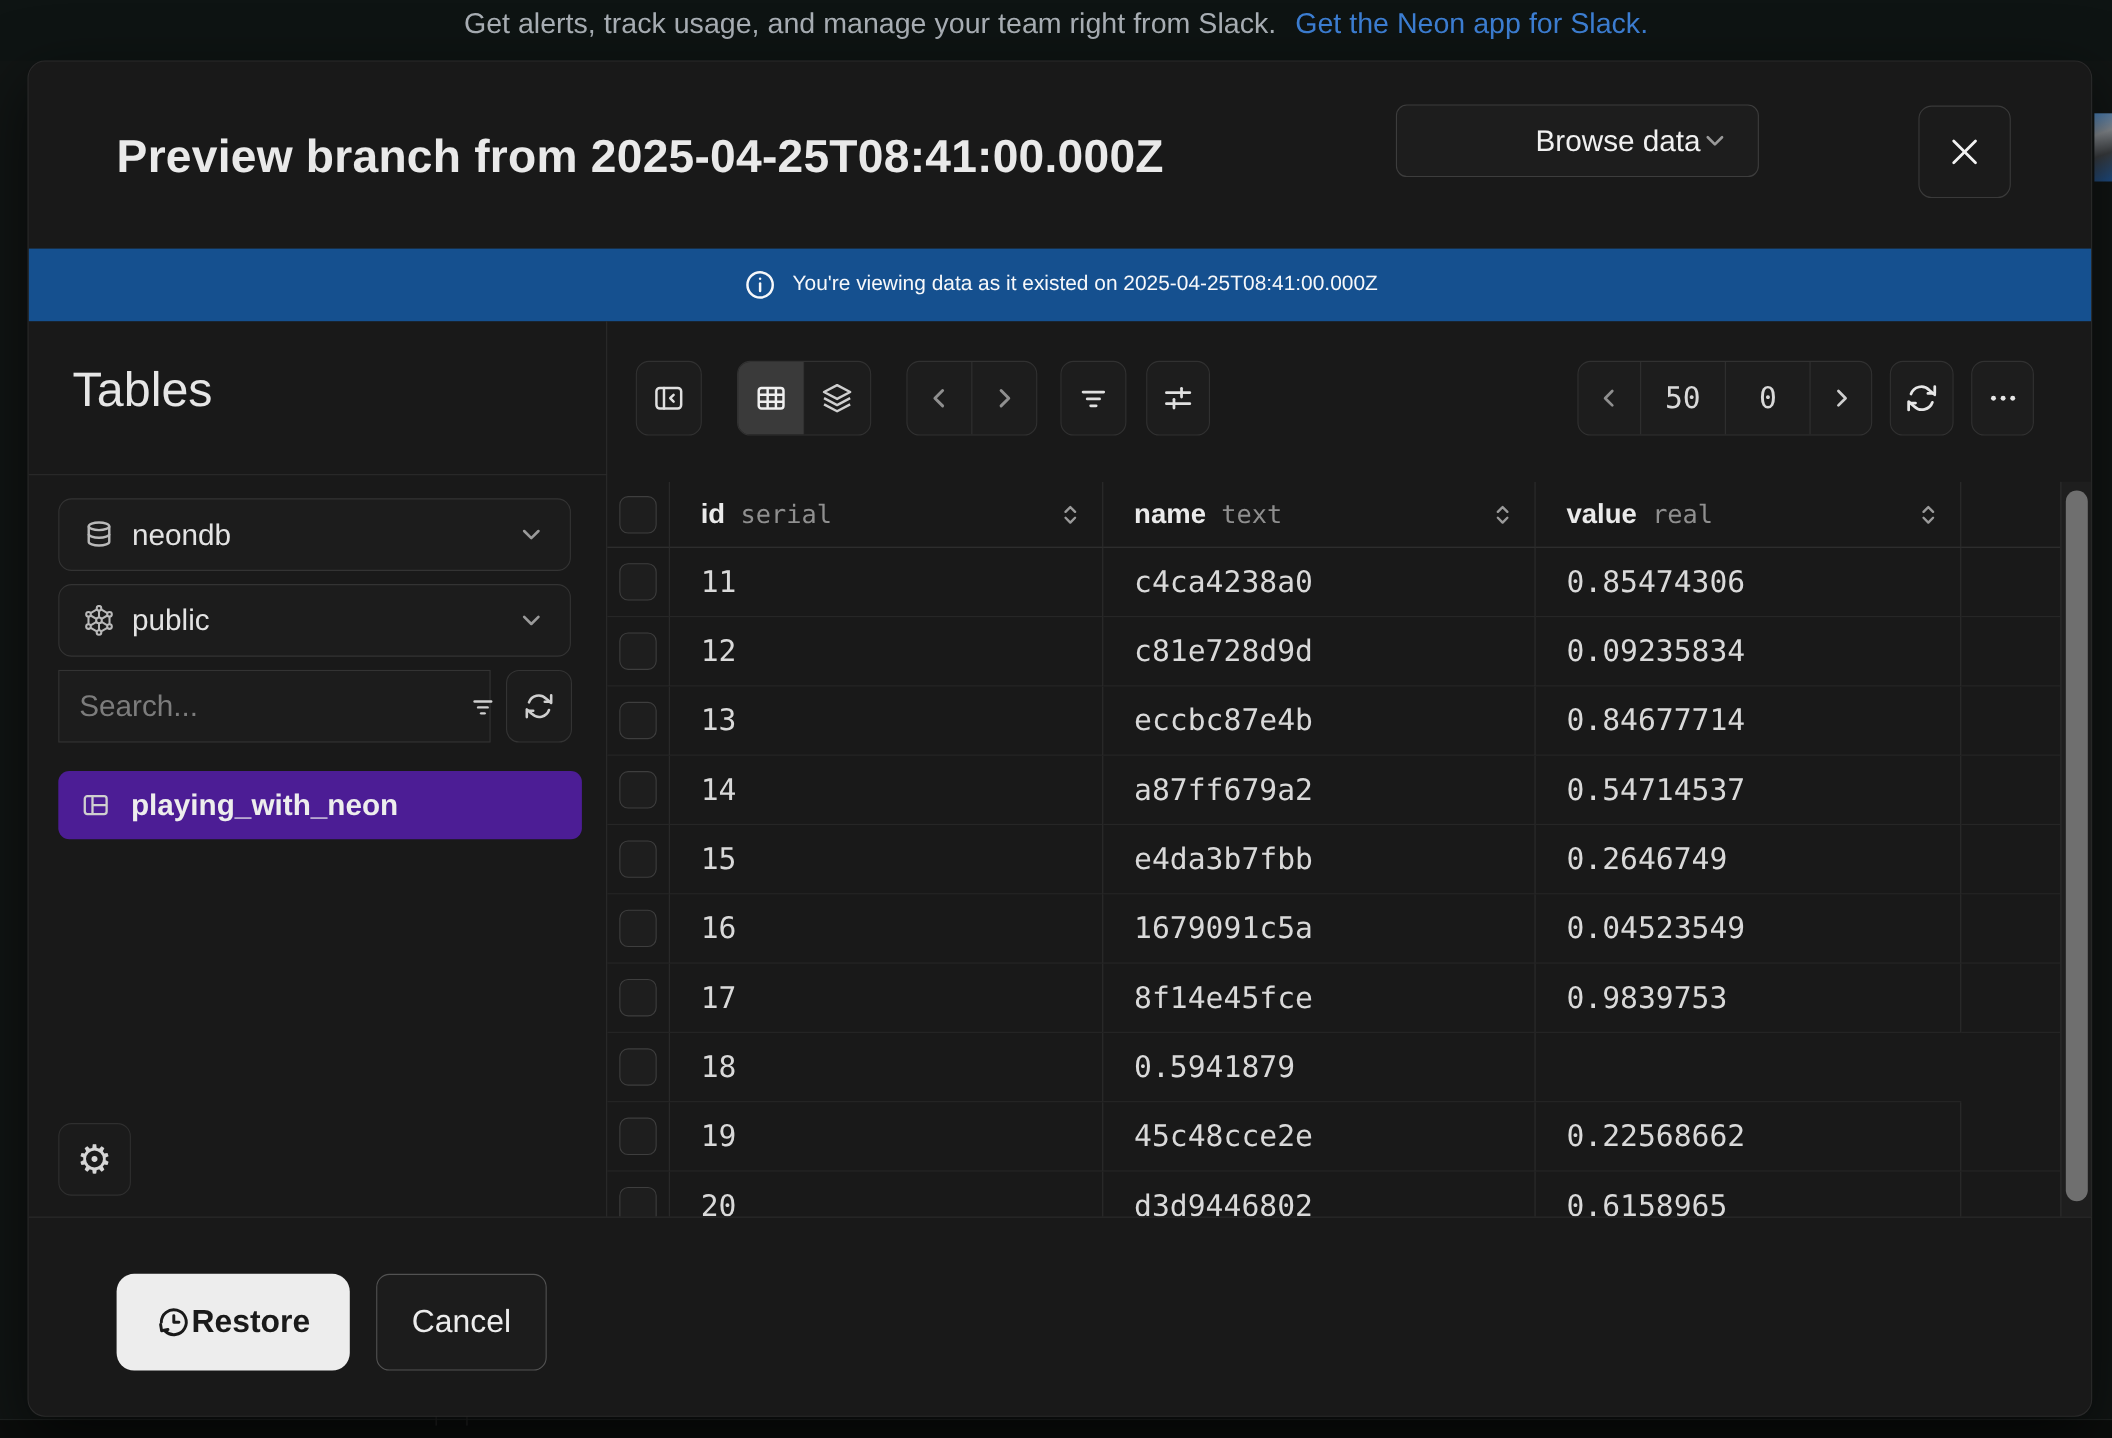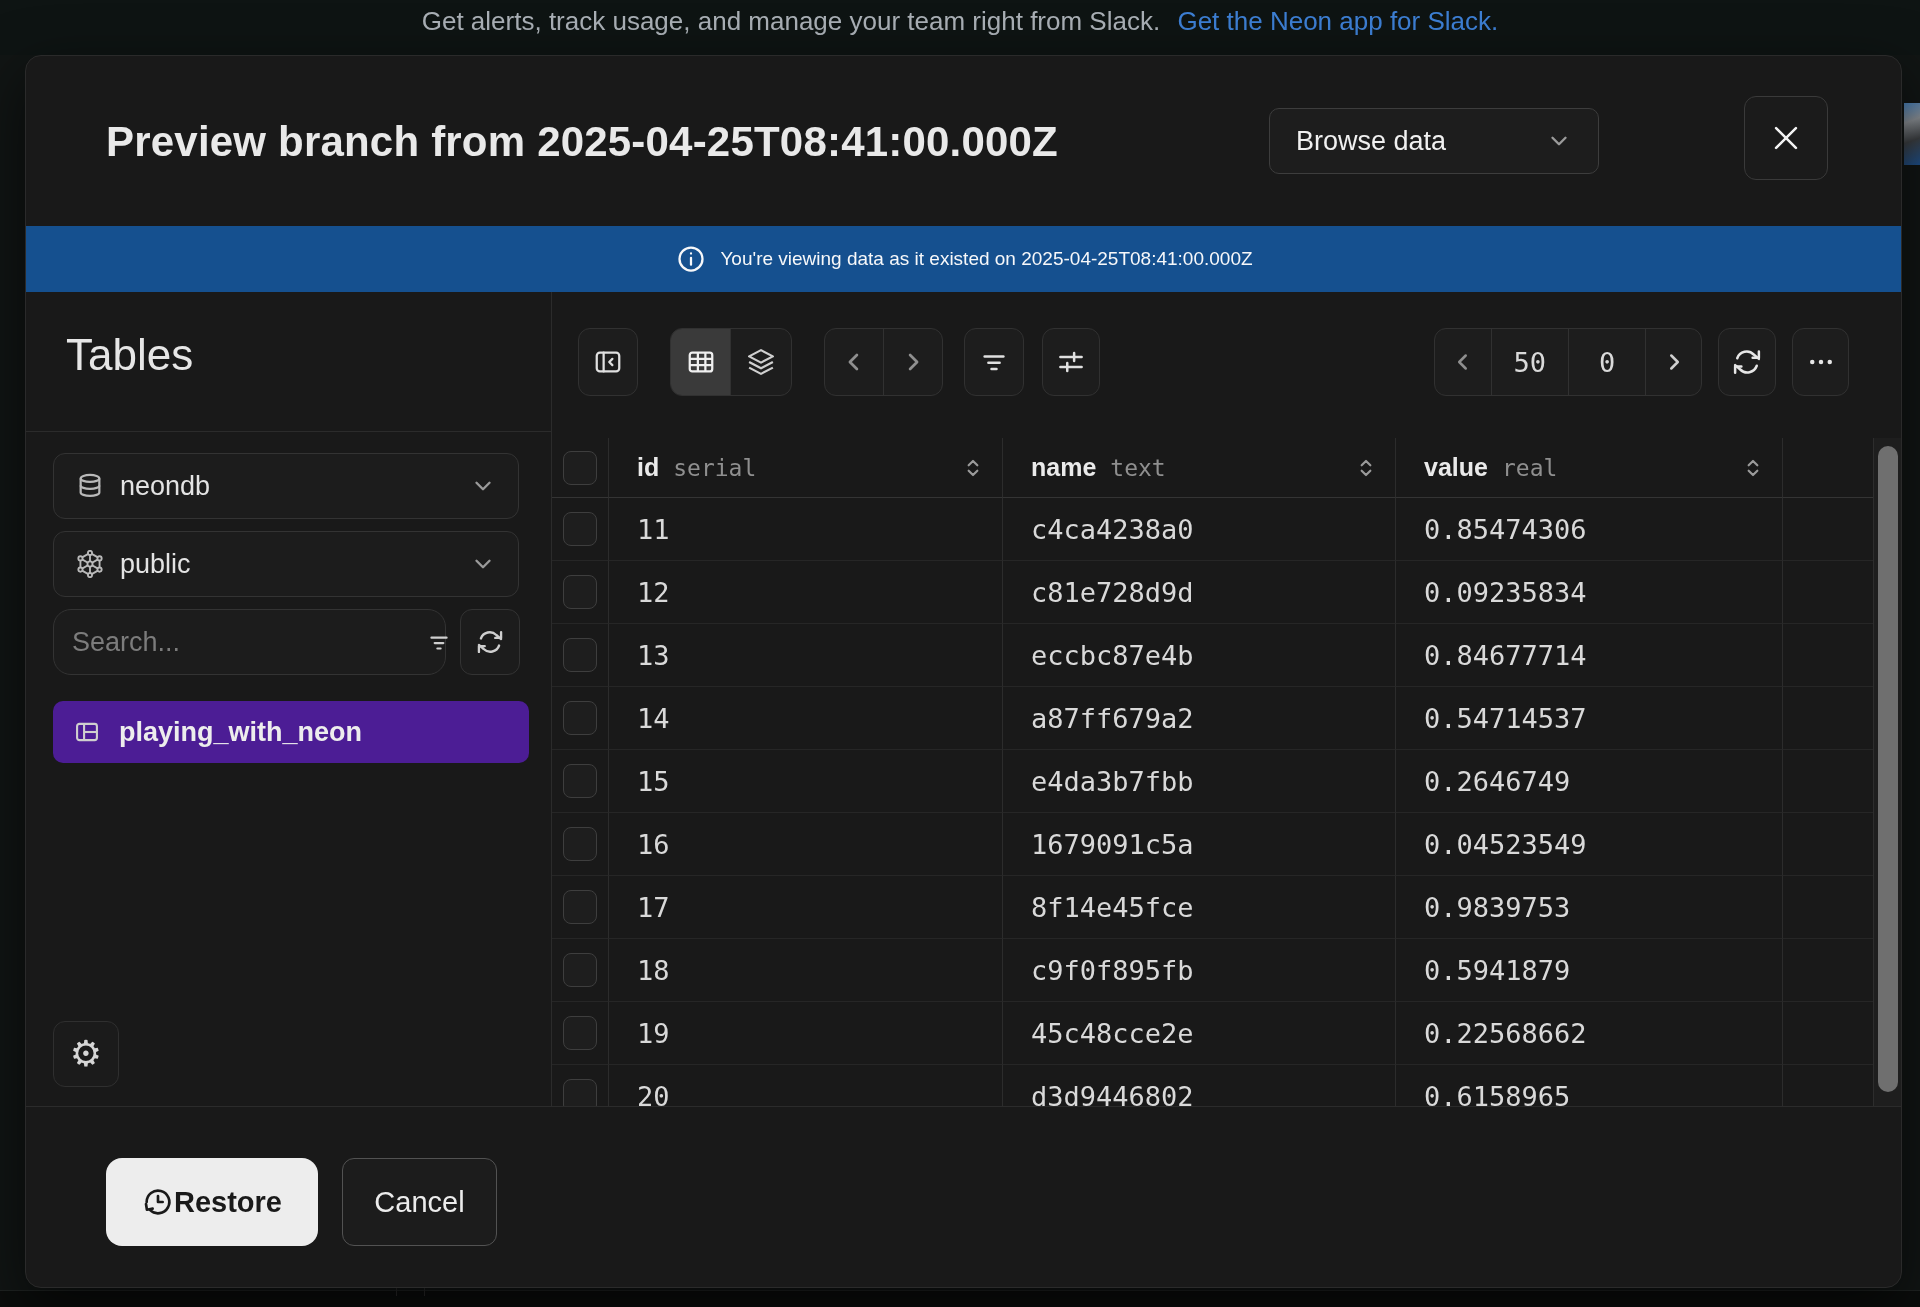--- a/index.html
+++ b/index.html
@@ -18,23 +18,23 @@
   .bottom-tick { position:absolute; top:1282px; width:1px; height:14px; background:#2a2a2a; }
 
   
   #modal { position:absolute; left:25px; top:55px; width:1877px; height:1233px;
            background:#191919; border:1px solid #2a2a2a; border-radius:16px; overflow:hidden;
            box-shadow:0 20px 60px rgba(0,0,0,.6); }
 
   
   #modal-title { position:absolute; left:80px; top:62px; font-size:42px; font-weight:600;
                  color:#e9e9e9; letter-spacing:.2px; }
-  #browse-btn { position:absolute; left:1243px; top:52px; width:330px; height:66px;
+  #browse-btn { position:absolute; left:1243px; top:39px; width:330px; height:66px;
                 border:1px solid #3d3d3d; border-radius:10px; background:#1d1d1d;
-                display:flex; align-items:center; justify-content:space-between;
+                display:flex; align-items:center; justify-content:flex-end;
                 padding:0 26px; cursor:pointer; }
   #browse-btn span { font-size:27px; color:#f0f0f0; }
   #close-btn { position:absolute; left:1718px; top:40px; width:84px; height:84px;
                border:1px solid #3a3a3a; border-radius:12px; background:#1b1b1b;
                display:flex; align-items:center; justify-content:center; cursor:pointer; }
 
   
   #time-banner { position:absolute; left:0; top:170px; width:1877px; height:66px;
                  background:#15508f; display:flex; align-items:center; justify-content:center;
                  gap:14px; color:#f7f8fa; }
@@ -45,21 +45,21 @@
   #sidebar-divider { position:absolute; left:0; top:375px; width:526px; height:1px; background:#2b2b2b; }
   #content-vdivider { position:absolute; left:525px; top:236px; width:1px; height:814px; background:#2b2b2b; }
 
   .side-select { position:absolute; left:27px; width:466px; height:66px; border:1px solid #333;
                  border-radius:12px; background:#1c1c1c; display:flex; align-items:center;
                  padding:0 22px; gap:16px; cursor:pointer; color:#e3e3e3; }
   .side-select .lbl { font-size:27px; flex:1; }
   .icon { display:inline-flex; align-items:center; justify-content:center; color:#b9b9b9; }
 
   #search-wrap { position:absolute; left:27px; top:553px; width:393px; height:66px;
-                 border:1px solid #333; border-radius:18px; background:#1c1c1c;
+                 border:1px solid #333; border-radius:0; background:#1c1c1c;
                  display:flex; align-items:center; padding:0 18px; }
   #search-input { flex:1; background:transparent; border:none; outline:none;
                   font-size:27px; color:#dcdcdc; font-family:"Liberation Sans",sans-serif; }
   #search-input::placeholder { color:#7c7c7c; }
   #side-refresh { position:absolute; left:434px; top:553px; width:60px; height:66px;
                   border:1px solid #333; border-radius:12px; background:#1c1c1c;
                   display:flex; align-items:center; justify-content:center; cursor:pointer; color:#cfcfcf; }
 
   #tables-list { position:absolute; left:27px; top:645px; width:476px; }
   .table-item { height:62px; border-radius:10px; background:#4c1d95; display:flex;
@@ -465,21 +465,20 @@
           <div class="gcell">17</div>
           <div class="gcell">8f14e45fce</div>
           <div class="gcell">0.9839753</div>
           <div class="gcell last"></div>
         </div>
         <div class="grow drow">
           <div class="gcell cb-cell">
             <div class="cbox"></div>
           </div>
           <div class="gcell">18</div>
-          <div class="gcell">c9f0f895fb</div>
           <div class="gcell">0.5941879</div>
           <div class="gcell last"></div>
         </div>
         <div class="grow drow">
           <div class="gcell cb-cell">
             <div class="cbox"></div>
           </div>
           <div class="gcell">19</div>
           <div class="gcell">45c48cce2e</div>
           <div class="gcell">0.22568662</div>

